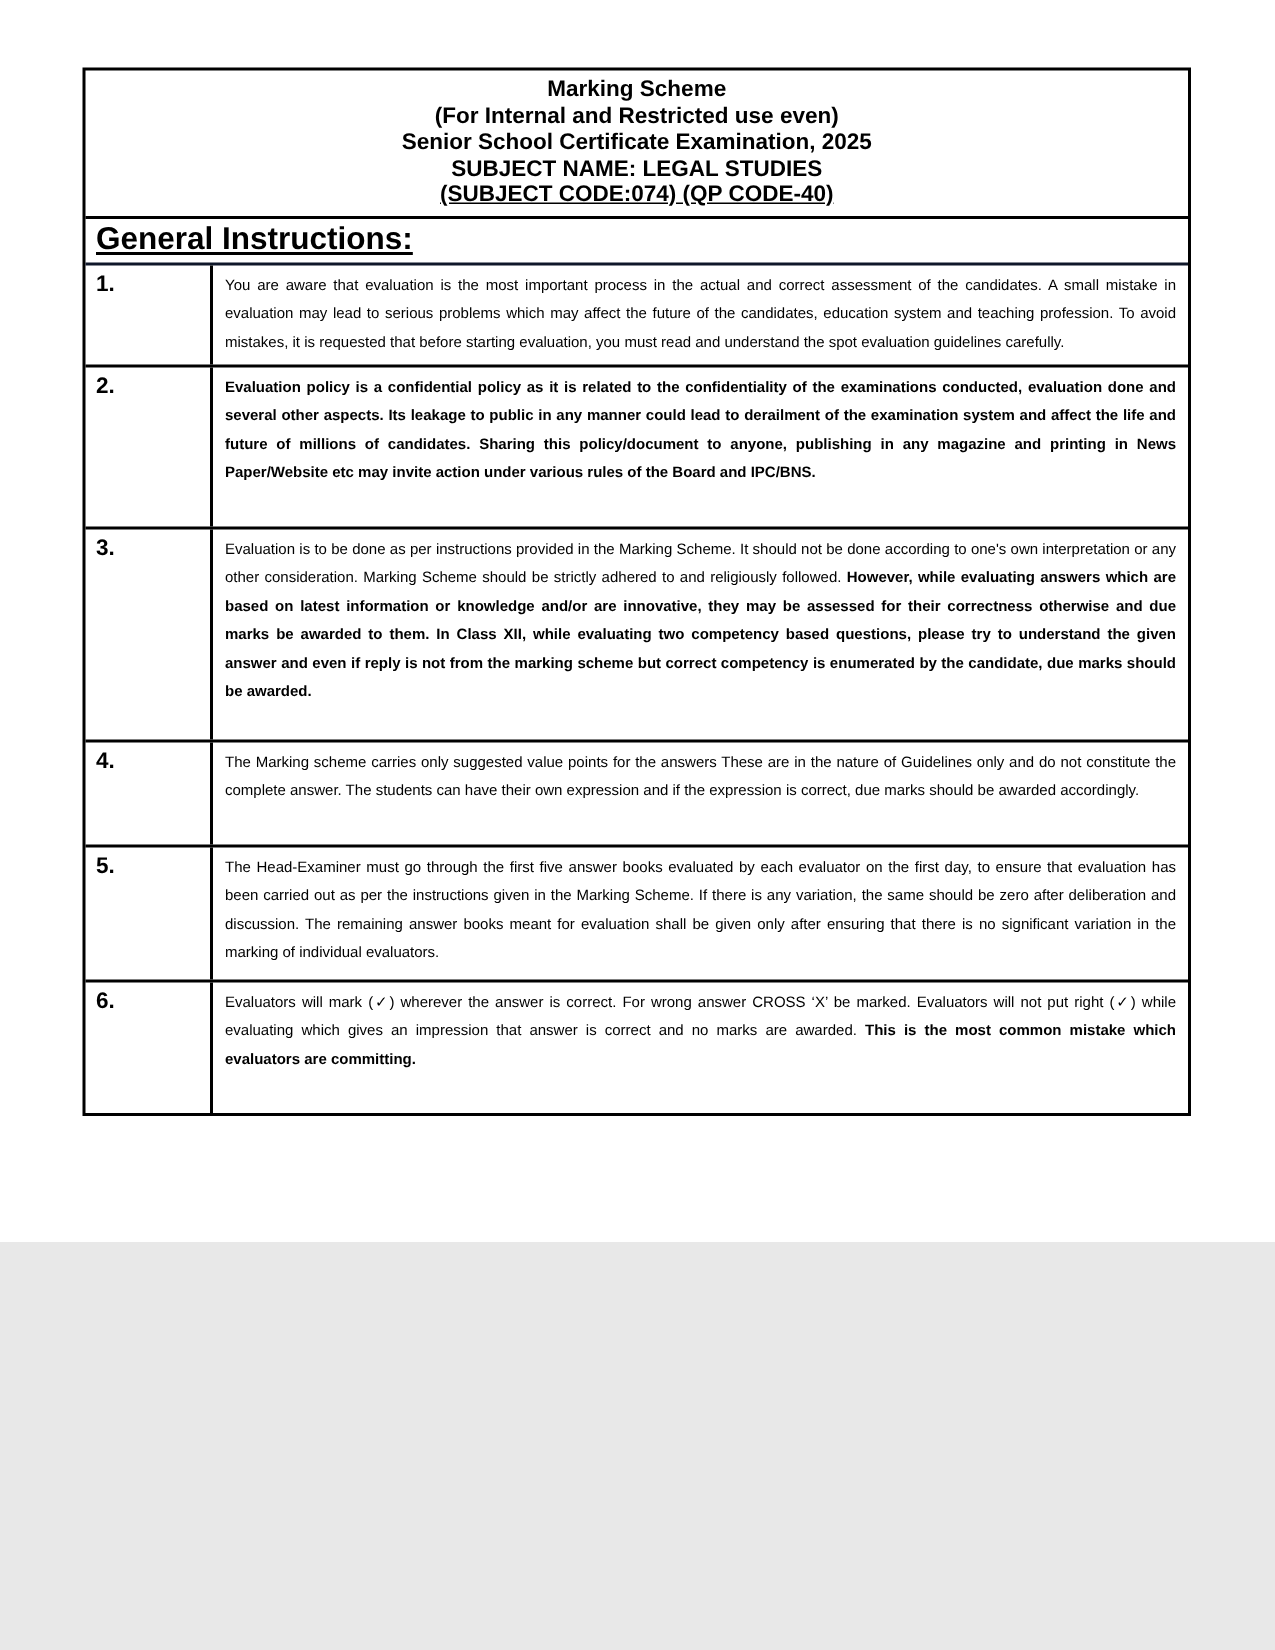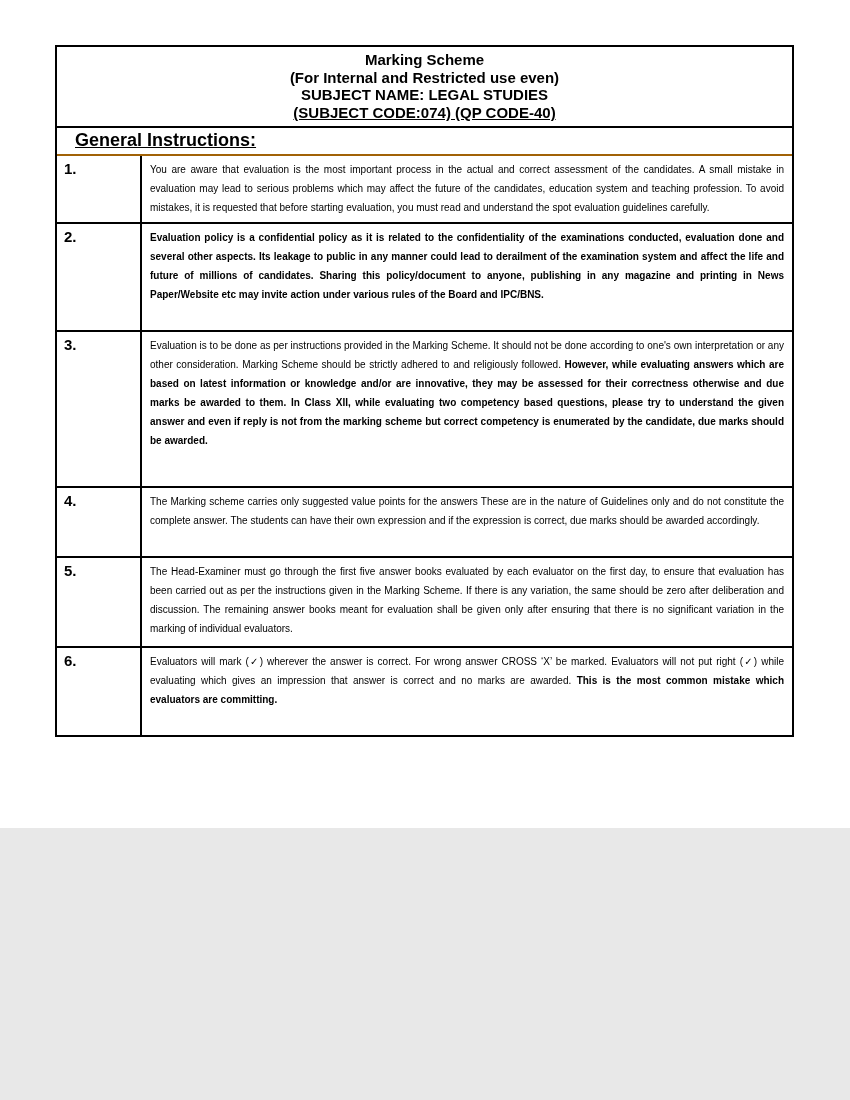--- a/index.html
+++ b/index.html
@@ -13,54 +13,55 @@
     position:absolute; left:55px; top:45px; width:739px;
     border:2px solid #000; background:#fff;
   }
   .header-block {
     text-align:center; font-weight:bold; font-size:15px; line-height:17.5px;
     padding:4px 6px 5px; border-bottom:2px solid #000;
   }
   .header-line { white-space:nowrap; }
   .header-line.underline { text-decoration:underline; }
   .gi-row {
-    border-bottom:2px solid #a16207; padding:2px 18px 3px;
-    font-weight:bold; font-size:18px;
+    border-bottom:2px solid #0f172a; padding:2px 7px 3px;
+    font-weight:bold; font-size:21px;
   }
   .gi-row span { text-decoration:underline; }
   .row { display:flex; border-bottom:2px solid #000; }
   .row:last-child { border-bottom:none; }
   .num-cell {
     flex:0 0 85px; width:85px; border-right:2px solid #000;
     font-weight:bold; font-size:15px; padding:4px 7px;
   }
   .text-cell {
     flex:1; padding:4px 8px 5px; font-size:10px; line-height:19px;
     text-align:justify;
   }
   .seg.bold { font-weight:bold; }
   .row-2 .text-cell { padding-bottom:26px; }
-  .row-3 .text-cell { padding-bottom:36px; }
+  .row-3 .text-cell { padding-bottom:22px; }
   .row-4 .text-cell { padding-bottom:26px; }
   .row-5 .text-cell { padding-bottom:8px; }
   .row-6 .text-cell { padding-bottom:26px; }
   .page-number {
     position:absolute; left:0; right:0; top:1015px;
     text-align:center; font-size:13px;
   }
 </style>
 </head>
 <body>
 
 <div class="page">
   <div class="doc-table">
 
     <div class="header-block">
       <div class="header-line">Marking Scheme</div>
       <div class="header-line">(For Internal and Restricted use even)</div>
+      <div class="header-line">Senior School Certificate Examination, 2025</div>
       <div class="header-line">SUBJECT NAME: LEGAL STUDIES</div>
       <div class="header-line underline">(SUBJECT CODE:074) (QP CODE-40)</div>
     </div>
 
     <div class="gi-row">
       <span>General Instructions:</span>
     </div>
 
     <div>
         <div class="row row-1">

